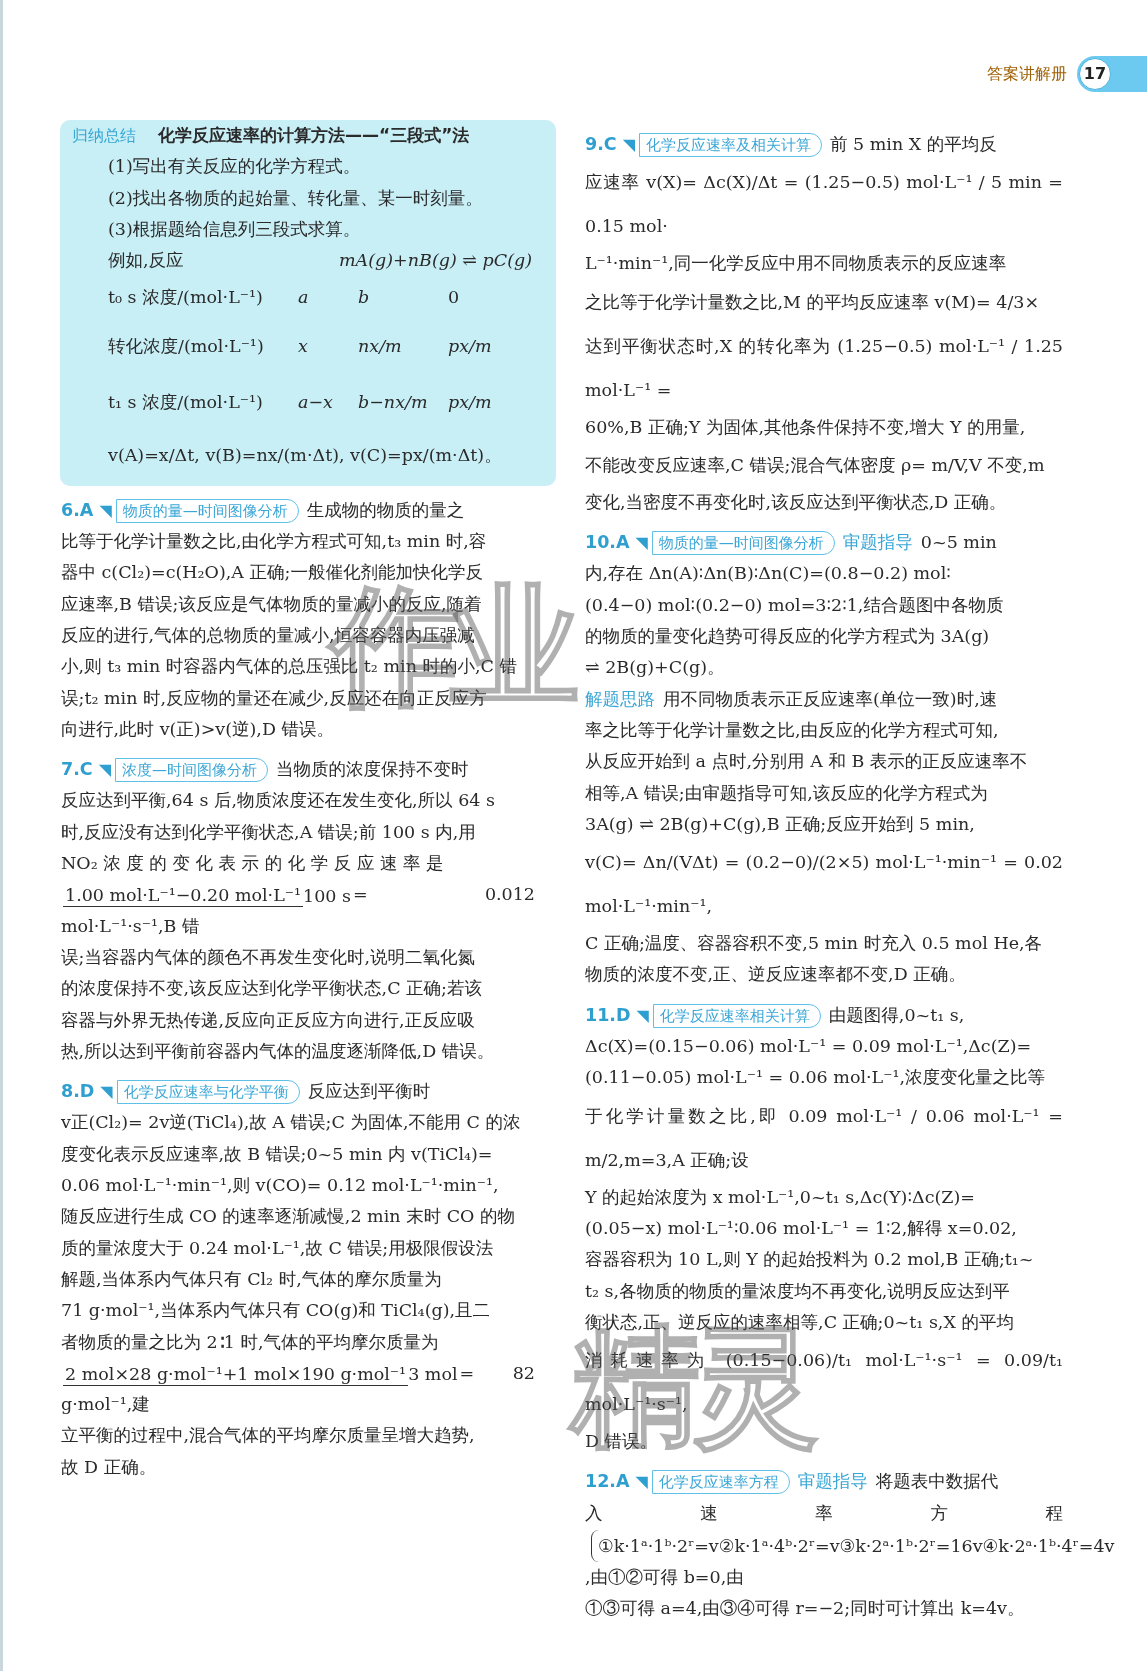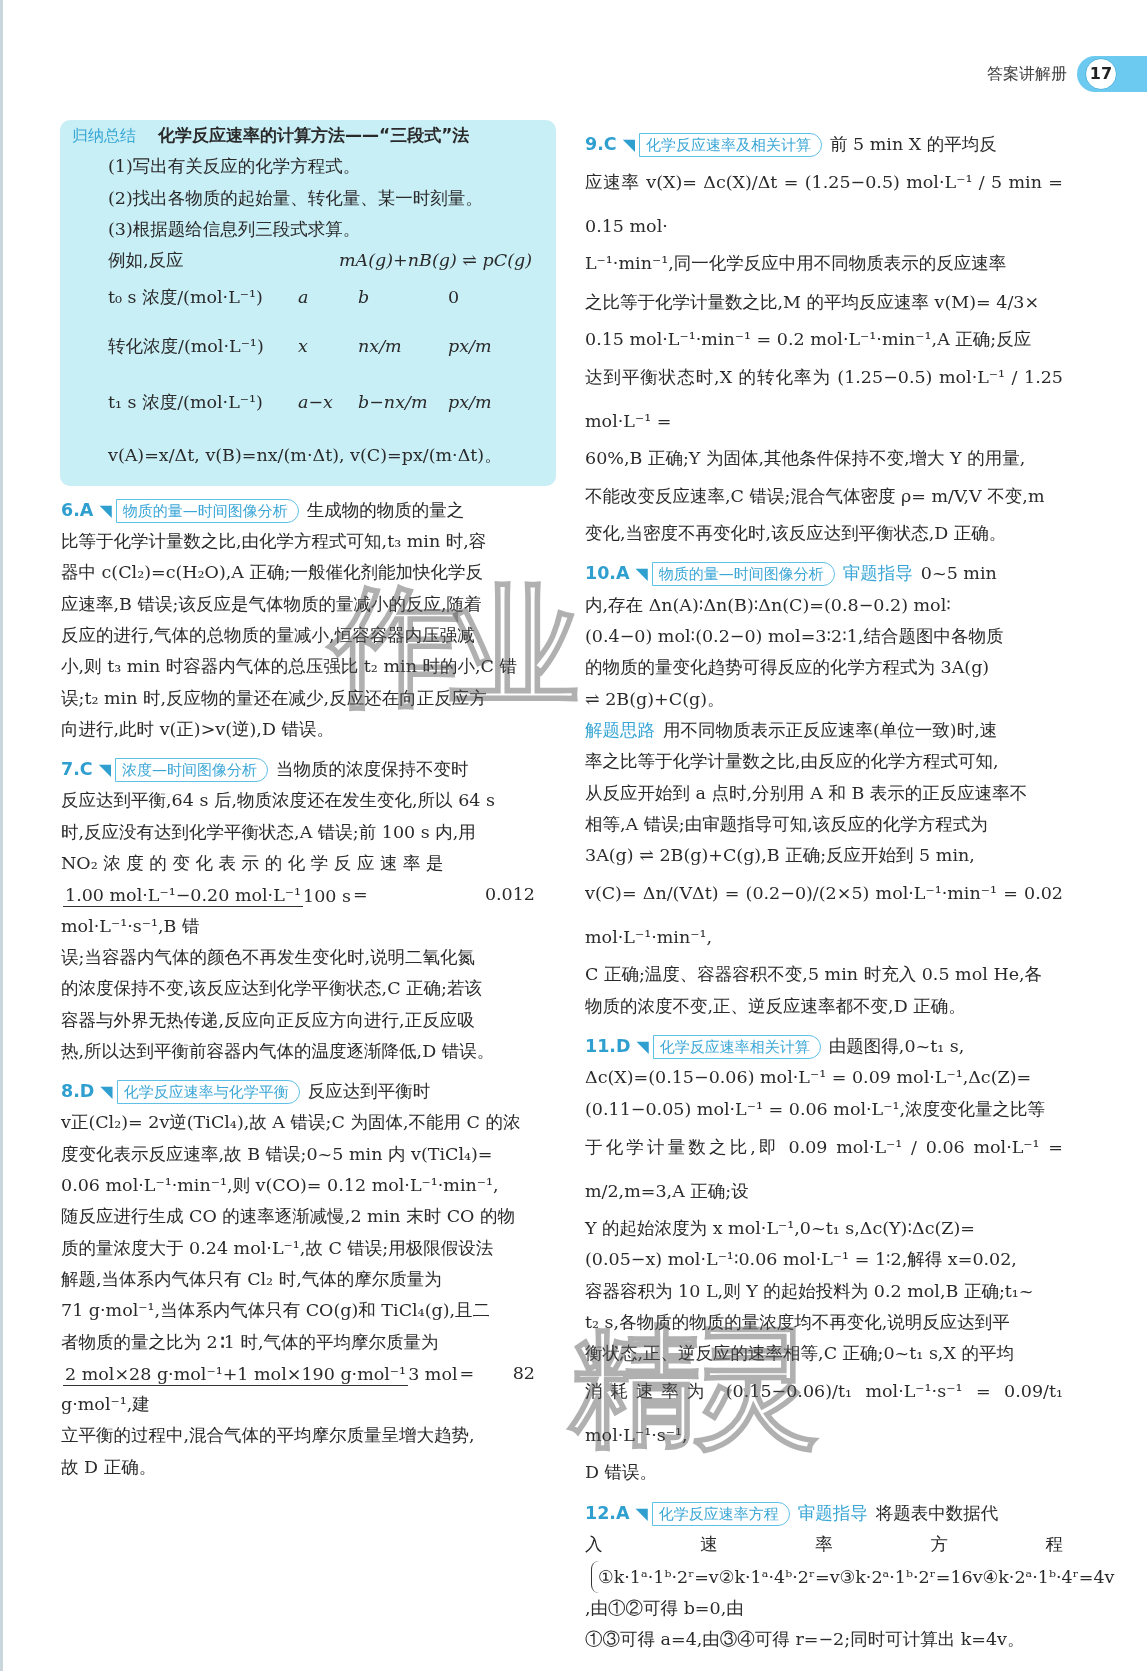--- a/index.html
+++ b/index.html
@@ -1,22 +1,22 @@
 <!DOCTYPE html>
 <html><head>
 <meta charset="utf-8">
 <style>
   html, body { margin:0; padding:0; background:#fff; }
   body { width:1147px; height:1671px; position:relative; overflow:hidden;
          font-family:"DejaVu Serif","Liberation Serif",serif; color:#2a2a2a; }
   .left-edge { position:absolute; left:0; top:0; width:3px; height:1671px; background:#c9d6dc; }
   .header { position:absolute; top:56px; right:0; height:36px; display:flex; align-items:center; }
-  .header-title { font-family:"DejaVu Sans","Liberation Sans",sans-serif; font-size:16px; color:#404040; margin-right:10px; }
+  .header-title { font-family:"DejaVu Sans","Liberation Sans",sans-serif; font-size:16px; color:#a16207; margin-right:10px; }
   .page-tab { width:70px; height:36px; background:#6ccaf0; border-radius:18px 0 0 18px; position:relative; }
-  .page-num { position:absolute; left:8px; top:2px; width:30px; height:30px; border-radius:50%; background:#fff;
+  .page-num { position:absolute; left:2px; top:2px; width:30px; height:30px; border-radius:50%; background:#fff;
               border:1px solid #4ab3df; font-family:"DejaVu Sans","Liberation Sans",sans-serif; font-weight:bold;
               font-size:16px; line-height:30px; text-align:center; color:#222; }
   .col { position:absolute; font-size:17.5px; line-height:31.3px; }
   .col-left { left:52px; top:120px; width:492px; }
   .col-right { left:576px; top:120px; width:496px; }
   .summary { background:#c8eef6; border-radius:10px; padding:0 14px 14px 12px; margin-bottom:8px; width:470px; box-sizing:content-box; margin-left:8px; }
   .summary-head { display:flex; align-items:baseline; }
   .summary-tag { color:#39a8d4; font-family:"DejaVu Sans","Liberation Sans",sans-serif; font-size:16px; margin-right:22px; }
   .summary-title { font-weight:bold; font-family:"DejaVu Sans","Liberation Sans",sans-serif; font-size:17px; }
   .summary p { margin:0; padding-left:36px; }
@@ -125,21 +125,20 @@
   </div>
 </div>
 
 <div class="col col-right">
 
   <div class="item">
     <span class="qno">9.C</span><span class="flag">◥</span><span class="badge">化学反应速率及相关计算</span><span>前 5 min X 的平均反</span>
     <span class="line" style="line-height:44px">应速率 v(X)= Δc(X)/Δt = (1.25−0.5) mol·L⁻¹ / 5 min = 0.15 mol·</span>
     <span class="line">L⁻¹·min⁻¹,同一化学反应中用不同物质表示的反应速率</span>
     <span class="line" style="line-height:44px">之比等于化学计量数之比,M 的平均反应速率 v(M)= 4/3×</span>
-    <span class="line">0.15 mol·L⁻¹·min⁻¹ = 0.2 mol·L⁻¹·min⁻¹,A 正确;反应</span>
     <span class="line" style="line-height:44px">达到平衡状态时,X 的转化率为 (1.25−0.5) mol·L⁻¹ / 1.25 mol·L⁻¹ =</span>
     <span class="line">60%,B 正确;Y 为固体,其他条件保持不变,增大 Y 的用量,</span>
     <span class="line" style="line-height:44px">不能改变反应速率,C 错误;混合气体密度 ρ= m/V,V 不变,m</span>
     <span class="line">变化,当密度不再变化时,该反应达到平衡状态,D 正确。</span>
   </div>
 
   <div class="item">
     <span class="qno">10.A</span><span class="flag">◥</span><span class="badge">物质的量—时间图像分析</span><span class="guide">审题指导</span><span>0~5 min</span>
     <span class="line">内,存在 Δn(A)∶Δn(B)∶Δn(C)=(0.8−0.2) mol∶</span>
     <span class="line">(0.4−0) mol∶(0.2−0) mol=3∶2∶1,结合题图中各物质</span>

